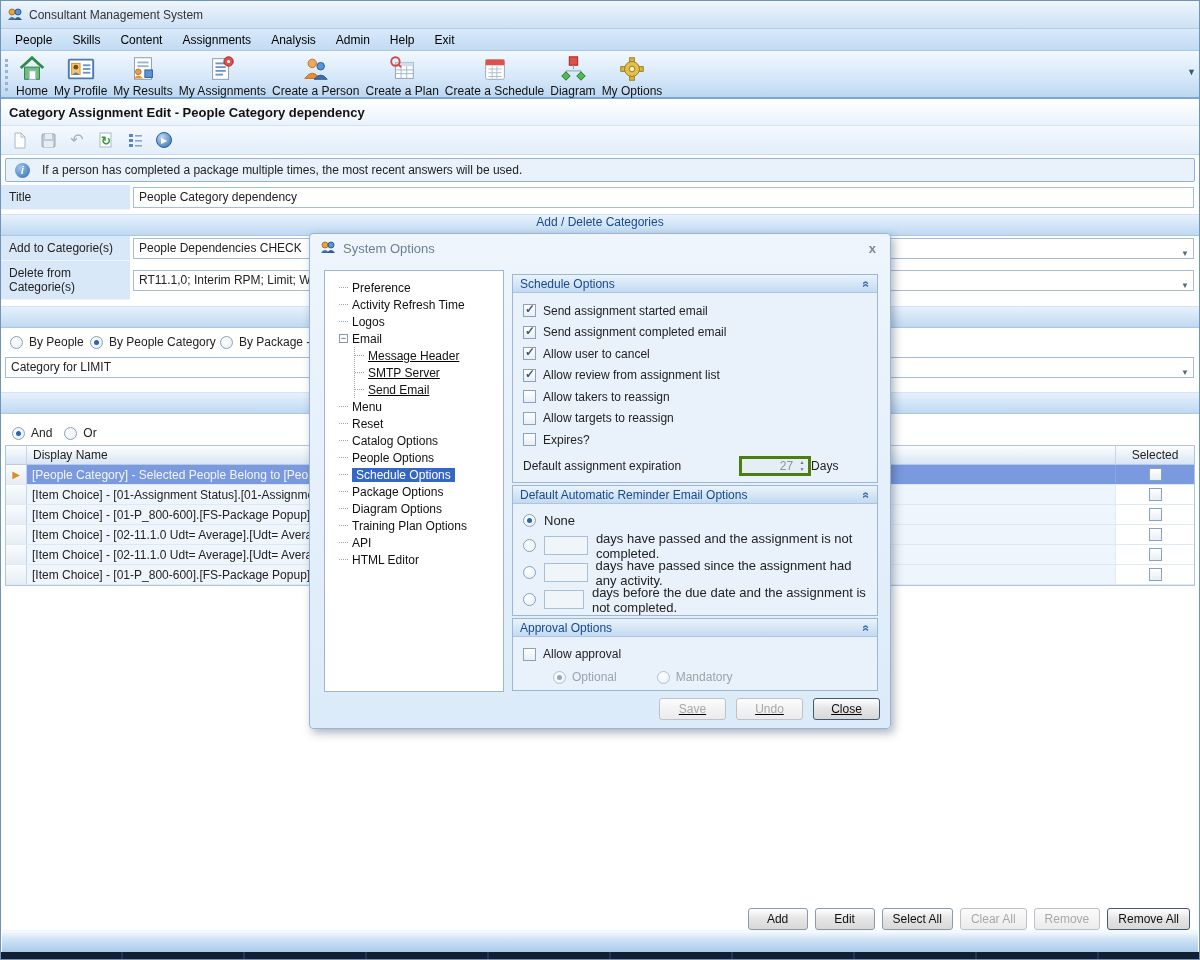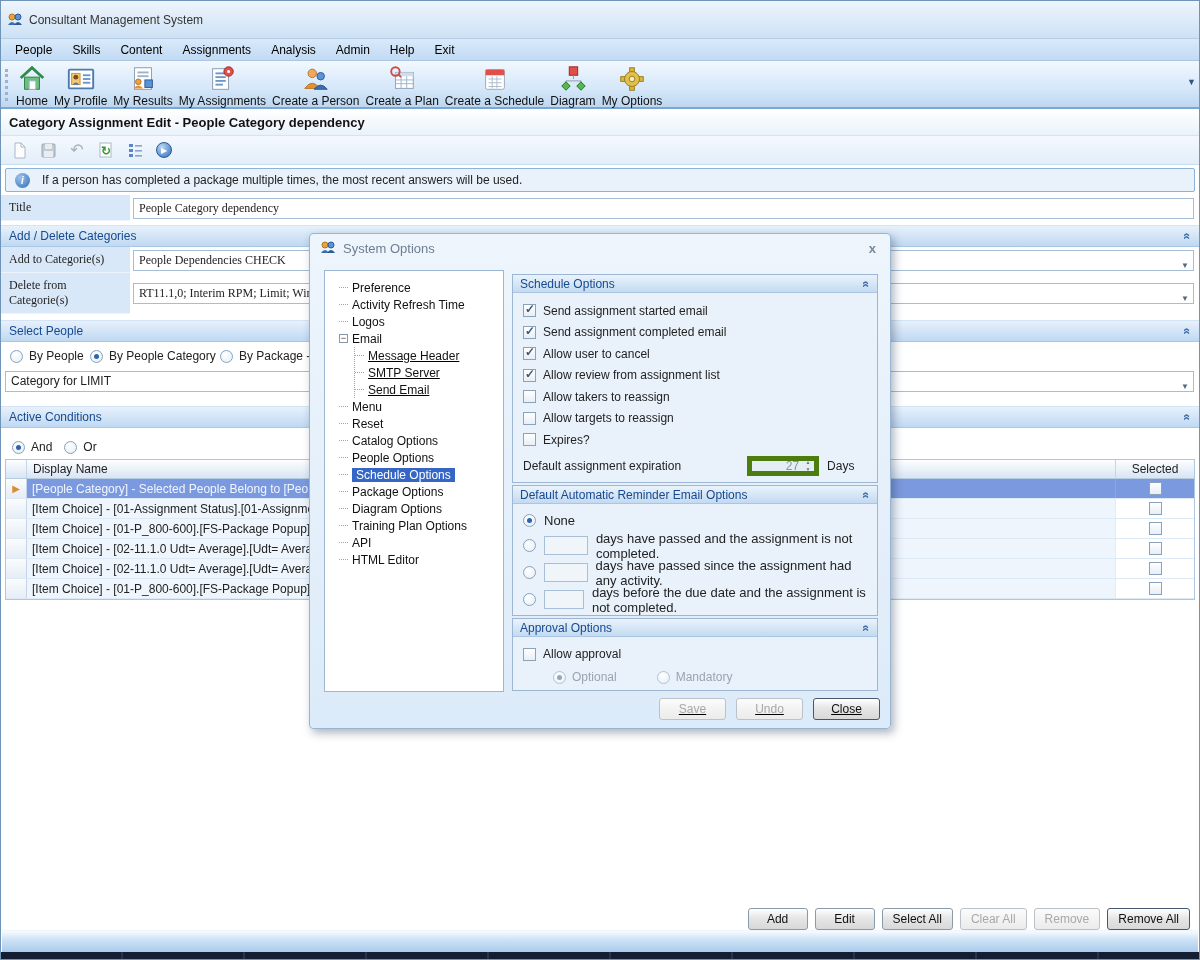--- a/index.html
+++ b/index.html
@@ -1,21 +1,21 @@
 <!DOCTYPE html>
 <html><head>
 <meta charset="utf-8">
 <style>
   * { box-sizing: border-box; margin: 0; padding: 0; }
   body { background:#1a2a44; font-family:"Liberation Sans", sans-serif; }
   .window { position:relative; width:1200px; height:960px; background:#fff; overflow:hidden;
             border:1px solid #6f94b8; }
 
   
-  .titlebar { height:38px; background:linear-gradient(#eef5fc,#cde1f5); display:flex; align-items:center;
+  .titlebar { height:28px; background:linear-gradient(#eef5fc,#cde1f5); display:flex; align-items:center;
               gap:6px; padding:0 6px; border-bottom:1px solid #b5cde6; font-size:12px; color:#333; }
   .app-icon svg { width:16px; height:16px; display:block; }
 
   
   .menubar { height:22px; background:linear-gradient(#d9eafa,#c2daf3); display:flex; align-items:flex-end;
              padding:0 4px; font-size:12px; border-bottom:1px solid #aac6e4; }
   .menu-item { padding:3px 10px; cursor:default; }
 
   
   .toolbar { height:48px; background:linear-gradient(#f2f8fe,#d5e7f9 60%,#bdd7f0); border-bottom:2px solid #7ba7d7;
@@ -37,30 +37,30 @@
                color:#fff; font-size:8px; display:flex; align-items:center; justify-content:center; border:1px solid #2a5a9a;}
 
   
   .infobar { margin:3px 4px; border:1px solid #8fb2d9; background:#e9f2fb; border-radius:2px; height:24px;
              display:flex; align-items:center; gap:12px; padding:0 9px; font-size:12px; color:#222; }
   .info-icon { width:15px; height:15px; border-radius:50%; flex:none;
                background:radial-gradient(circle at 35% 30%,#9cc4ee,#2d6cb4); color:#fff; font-size:10px;
                font-style:italic; font-weight:bold; display:flex; align-items:center; justify-content:center; }
 
   
-  .form-row { display:grid; grid-template-columns:129px 1fr;font-family:Liberation Serif, serif; }
+  .form-row { display:grid; grid-template-columns:129px 1fr; }
   .form-label { background:#d9e8f8; padding:5px 8px; font-size:12px; color:#222; border-bottom:1px solid #edf4fb; }
   .form-field { padding:2px 5px 2px 3px; display:flex; align-items:center; }
   .input { flex:1; height:21px; background:#fff; border:1px solid #a5bdd7; font-size:12px; line-height:19px;
            padding:0 5px; position:relative; white-space:nowrap; overflow:hidden; color:#222; }
   .combo .arrow { position:absolute; right:4px; top:5px; font-size:8px; color:#556a7e; }
 
   .section-header { height:22px; margin-top:4px; background:linear-gradient(#e7f1fc,#bfd9f2);
                     border-top:1px solid #d2e4f5; border-bottom:1px solid #aac8e6; display:flex;
-                    align-items:center; justify-content:space-between; padding:0 8px; font-size:12px; color:#17498f; }
+                    align-items:center; justify-content:space-between; padding:0 8px; font-size:12px; color:#17498f;flex-direction:column; }
   .chev { color:#3f6ea8; font-size:12px; display:inline-block; transform:rotate(90deg); font-weight:bold; }
 
   
   .radio { display:inline-flex; align-items:center; gap:6px; font-size:12px; color:#222; }
   .rdot { width:13px; height:13px; border-radius:50%; border:1px solid #87a2bd;
           background:radial-gradient(circle at 40% 35%,#fff,#e4edf6); position:relative; flex:none; }
   .radio.sel .rdot::after { content:""; position:absolute; inset:3px; border-radius:50%; background:#2d64ad; }
   .radio.dis { color:#98a4b2; }
   .radio.dis .rdot { border-color:#b4c2d0; }
   .radio.dis.sel .rdot::after { background:#93a6bc; }
@@ -117,22 +117,22 @@
   .t-kids { margin-left:15px; border-left:1px dotted #98a4b0;text-decoration:underline; }
   .t-lab.sel { background:#3566c6; color:#fff; padding:0 4px; }
 
   .dlg-right { position:absolute; left:202px; top:40px; width:366px; height:418px; }
   .sec { border:1px solid #9cb6d4; background:#e9f2fb; margin-bottom:2px; }
   .sec-h { height:18px; background:linear-gradient(#eaf3fc,#c3daf1); border-bottom:1px solid #aac6e2;
            display:flex; align-items:center; justify-content:space-between; padding:0 7px;
            font-size:12px; color:#17498f; }
   .sec-b { padding:7px 10px 5px 10px; }
   .sched-row { height:21.5px; }
-  .exp-row { display:flex; align-items:center; gap:8px; font-size:12px; margin-top:5px; color:#222; }
-  .spin { width:72px; height:20px; background:#e5edf5; border:5px solid #4d7c0f; display:flex;
+  .exp-row { display:flex; align-items:center; font-size:12px; margin-top:5px; color:#222; }
+  .spin { width:72px; height:20px; background:#e5edf5; border:3px solid #4d7c0f; display:flex;
           align-items:center; margin-left:58px; }
   .spin .val { flex:1; text-align:right; color:#8894a2; font-size:12px; padding-right:3px; }
   .spin .arrows { width:12px; display:flex; flex-direction:column; align-items:center; font-size:5px; color:#6a7a8a; line-height:1.4; }
   .rem-row { display:flex; align-items:center; gap:8px; font-size:13px; height:27px; color:#222; }
   .inp-sm { width:52px; height:19px; background:#f0f5fa; border:1px solid #a8bfd6; }
   .dlg-btns { position:absolute; right:10px; bottom:8px; display:flex; gap:10px;text-decoration:underline; }
   .dlg-btns .btn { min-width:67px; }
 </style>
 </head>
 <body>

